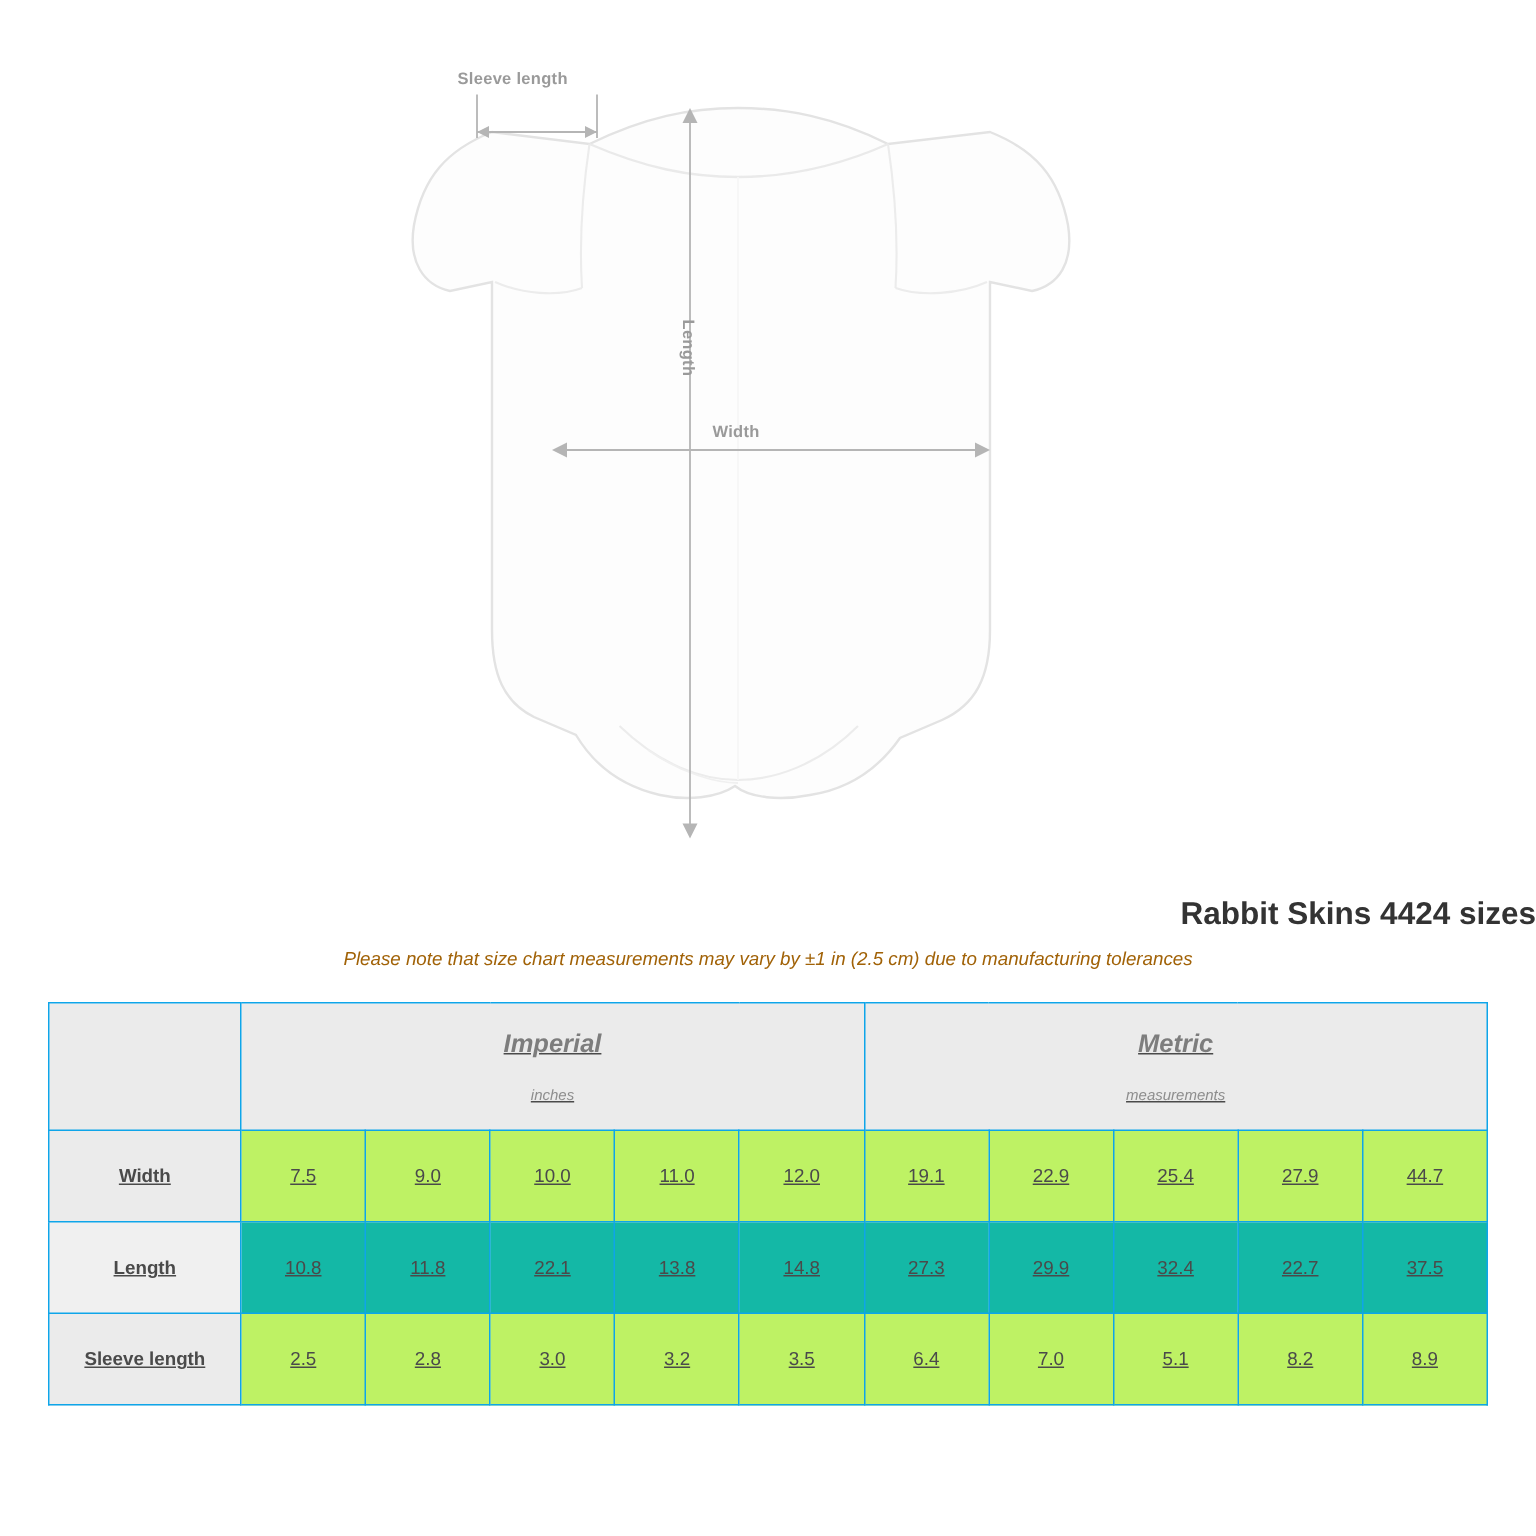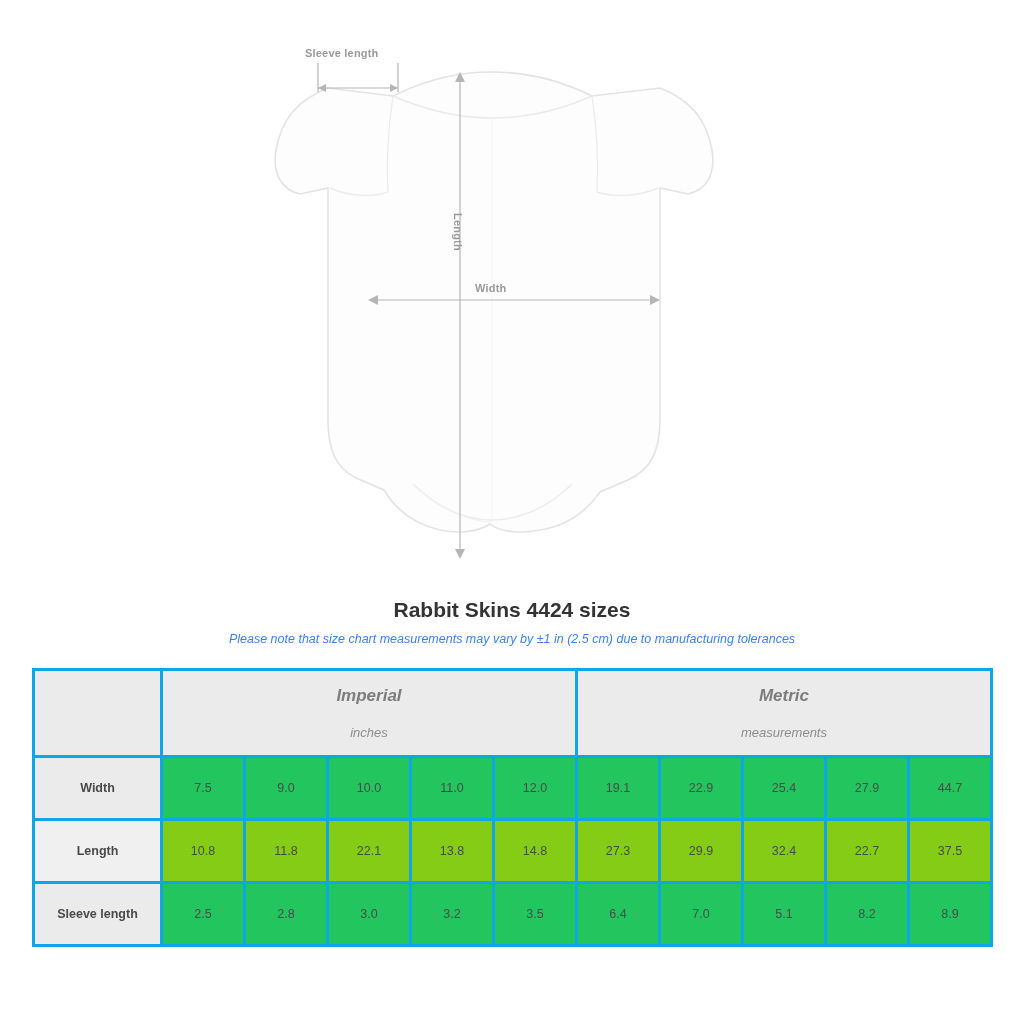--- a/index.html
+++ b/index.html
@@ -55,61 +55,63 @@
   
   .title-block {
     text-align: center;
     margin-top: 18px;
   }
   .chart-title {
     font-size: 21px;
     font-weight: bold;
     color: #333333;
     margin: 0 0 10px 0;
+    text-align: right;
   }
   .chart-note {
     font-size: 12.5px;
     font-style: italic;
-    color: #3b82f6;
+    color: #a16207;
     margin: 0;
   }
 
   
   .table-wrap {
     margin: 22px auto 0 auto;
     width: 960px;
   }
   table.size-table {
     border-collapse: collapse;
     width: 100%;
     table-layout: fixed;
   }
   table.size-table td,
   table.size-table th {
-    border: 3px solid #0ea5e9;
+    border: 1px solid #0ea5e9;
     text-align: center;
     vertical-align: middle;
     font-size: 12.5px;
     color: #4a4a4a;
+    text-decoration: underline;
   }
   
   .unit-cell {
     background: #ebebeb;
     height: 84px;
     padding: 0;
   }
   .unit-name {
     font-size: 17px;
     font-style: italic;
     font-weight: bold;
     color: #7d7d7d;
     line-height: 1.2;
   }
   .unit-sub {
-    font-size: 13px;
+    font-size: 10px;
     font-style: italic;
     color: #8d8d8d;
     margin-top: 18px;
   }
   .spacer-cell {
     background: #ebebeb;
   }
   
   .col-head {
     background: #f6f6f6;
@@ -122,24 +124,24 @@
   .col-head.size-head {
     background: #f6f6f6;
   }
   .row-head {
     background: #f0f0f0;
     font-weight: bold;
     font-size: 12.5px;
     color: #4d4d4d;
     height: 58px;
   }
-  tr.alt .data-cell { background: #22c55e; }
+  tr.alt .data-cell { background: #bef264; }
   tr.alt .row-head { background: #ebebeb; }
   .data-cell {
-    background: #84cc16;
+    background: #14b8a6;
     height: 58px;
   }
 </style>
 </head>
 <body>
 
 <div class="illustration">
 
   <svg class="garment-svg" width="1024" height="580" viewBox="0 0 1024 580">
 

